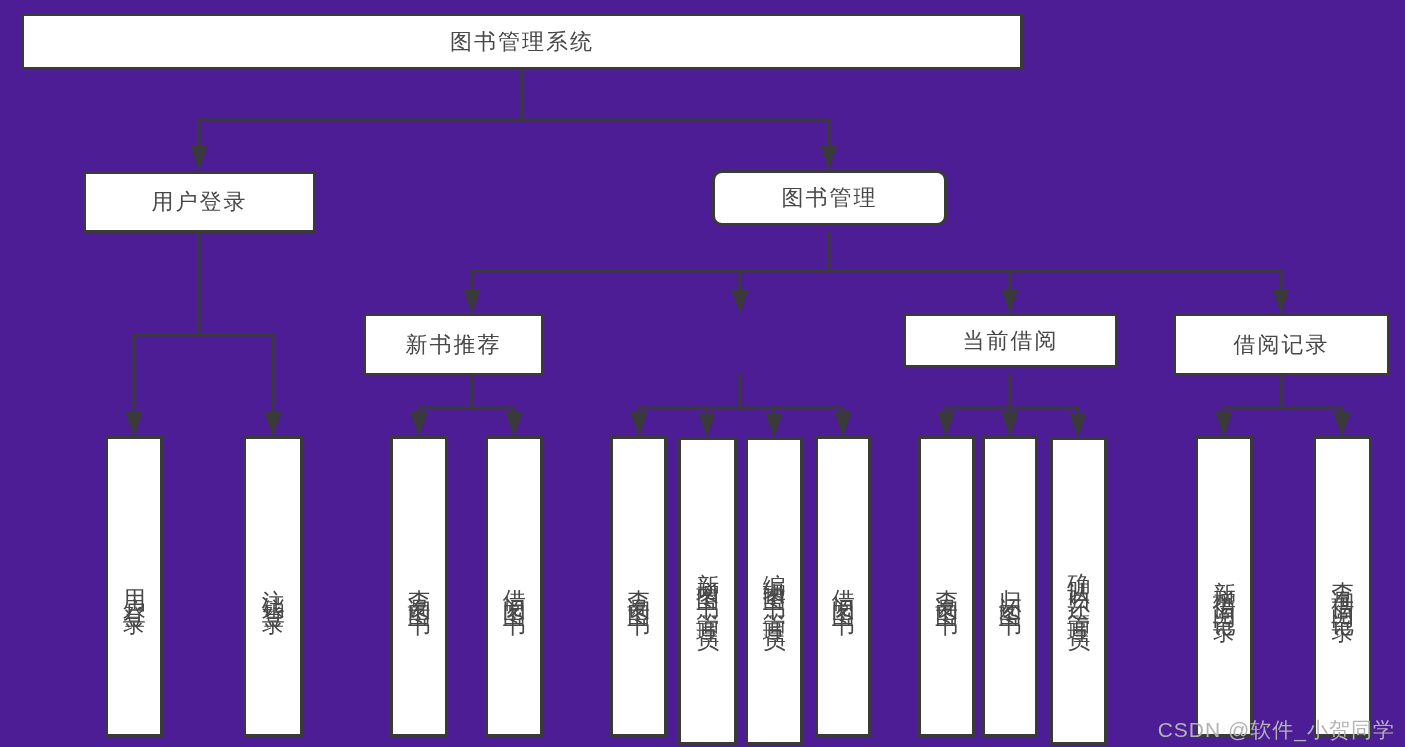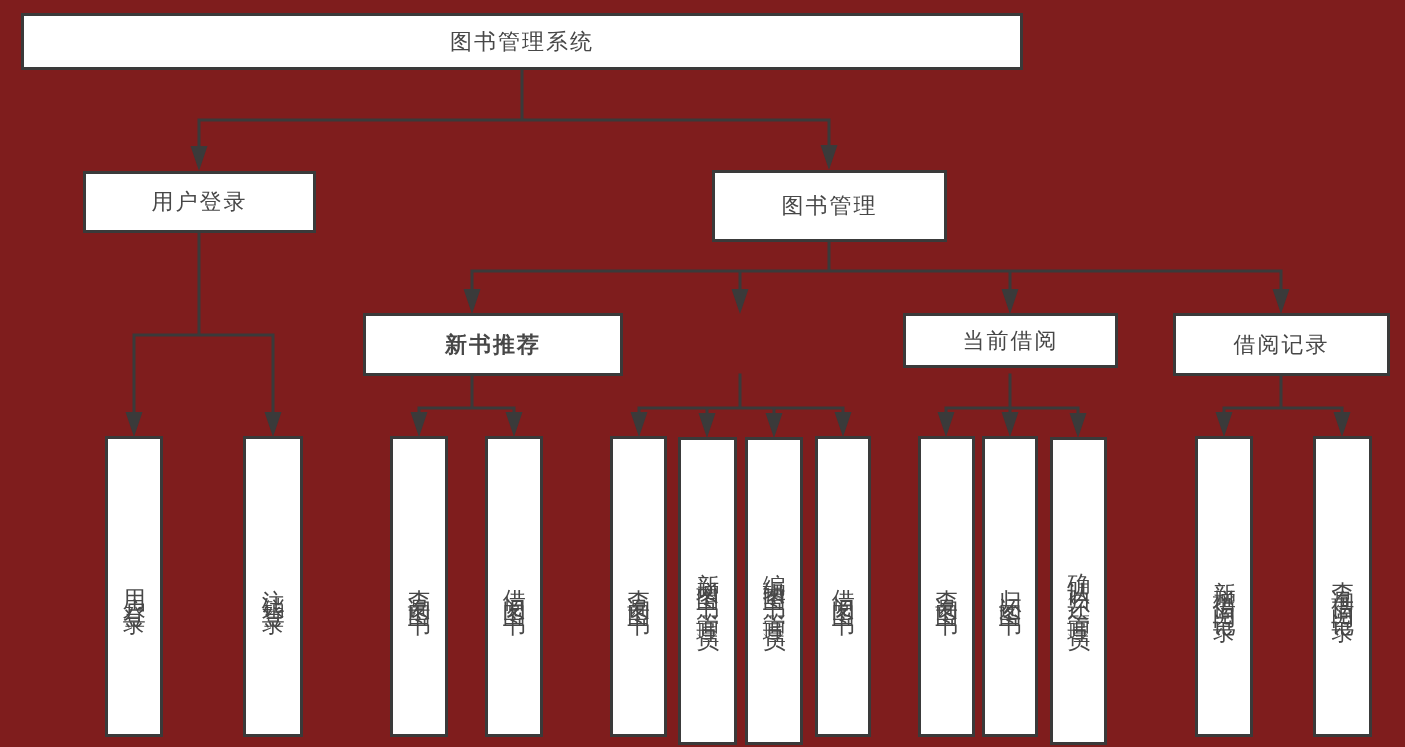--- a/index.html
+++ b/index.html
@@ -3,21 +3,21 @@
 <meta charset="utf-8">
 <style>
   * { margin: 0; padding: 0; box-sizing: border-box; }
   html, body { background: #ffffff; }
   body { font-family: "Liberation Sans", sans-serif; }
 
   .stage {
     position: relative;
     width: 1405px;
     height: 747px;
-    background: #7f1d1d;
+    background: #4c1d95;
     overflow: hidden;
   }
 
   svg.connectors {
     position: absolute;
     left: 0; top: 0;
     width: 1405px; height: 747px;
     z-index: 1;
   }
 
@@ -43,22 +43,22 @@
     text-orientation: mixed;
     font-size: 23px;
     letter-spacing: 8px;
     line-height: 1.1;
     color: #474747;
   }
 
   
   .n-root   { left: 21px;   top: 13px;  width: 1002px; height: 57px; }
   .n-login  { left: 83px;   top: 171px; width: 233px;  height: 62px; }
-  .n-mgmt   { left: 712px;  top: 170px; width: 235px;  height: 72px; }
-  .n-rec    { left: 363px;  top: 313px; width: 260px;  height: 63px; font-weight: bold; }
+  .n-mgmt   { left: 712px;  top: 170px; width: 235px;  height: 56px; border-radius: 10px; }
+  .n-rec    { left: 363px;  top: 313px; width: 181px;  height: 63px; }
   .n-borrow { left: 633px;  top: 313px; width: 215px;  height: 63px; }
   .n-cur    { left: 903px;  top: 313px; width: 215px;  height: 55px; }
   .n-rc     { left: 1173px; top: 313px; width: 217px;  height: 63px; }
 
   
   .lf        { top: 436px; height: 301px; width: 58px; }
   .lf-tall   { top: 437px; height: 308px; width: 59px; }
   .l-g1c1 { left: 105px; }
   .l-g1c2 { left: 243px; width: 60px; }
   .l-g2c1 { left: 390px; }
@@ -187,14 +187,15 @@
     <span>确认归还（管理员）</span>
   </div>
 
   <div class="leaf lf l-g5c1">
     <span>新增借阅记录</span>
   </div>
   <div class="leaf lf l-g5c2">
     <span>查询借阅记录</span>
   </div>
 
+  <div class="watermark">CSDN @软件_小贺同学</div>
 
 </div>
 
 </body></html>

